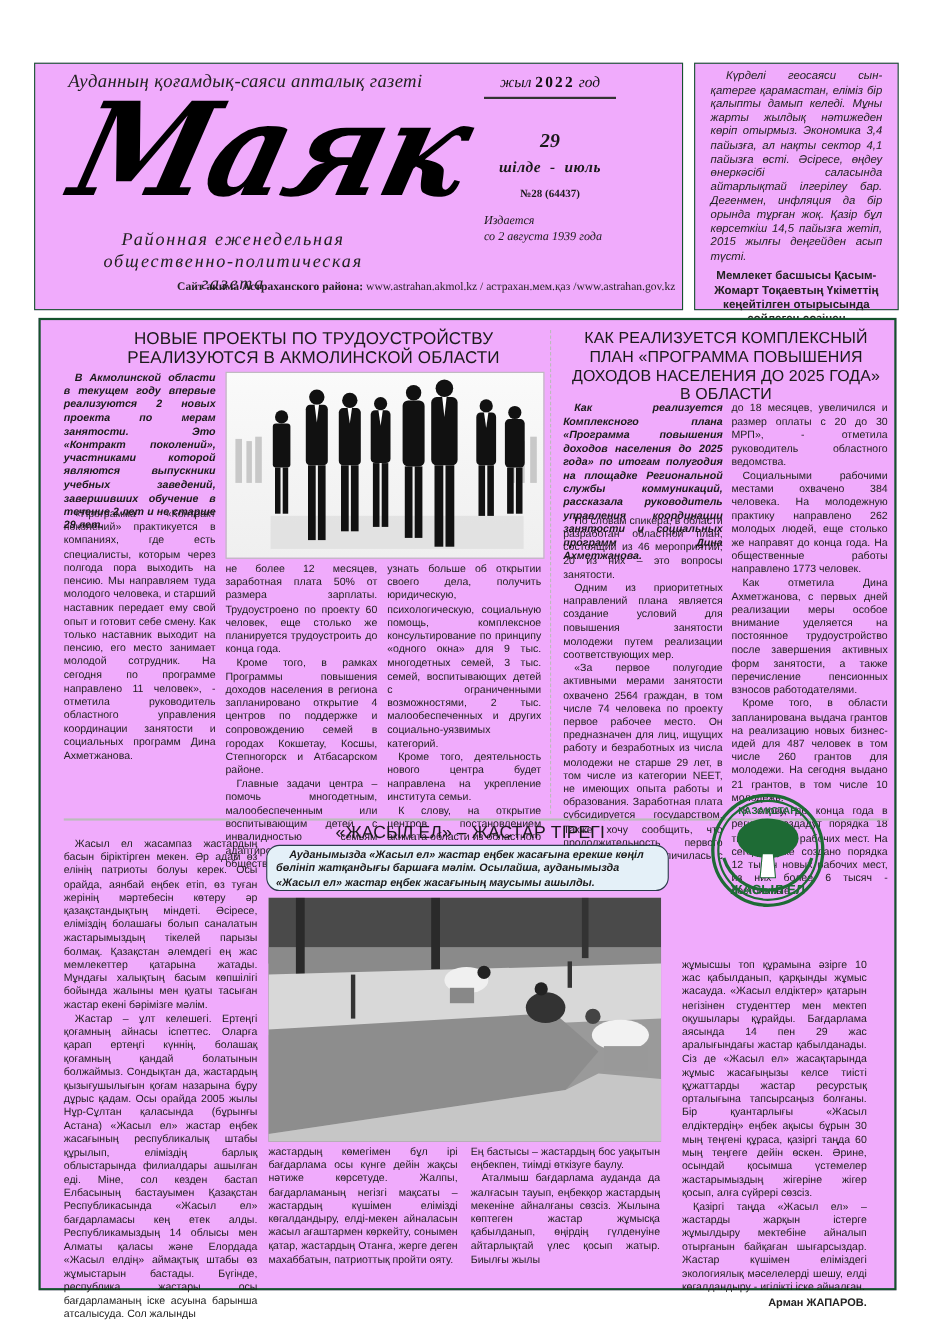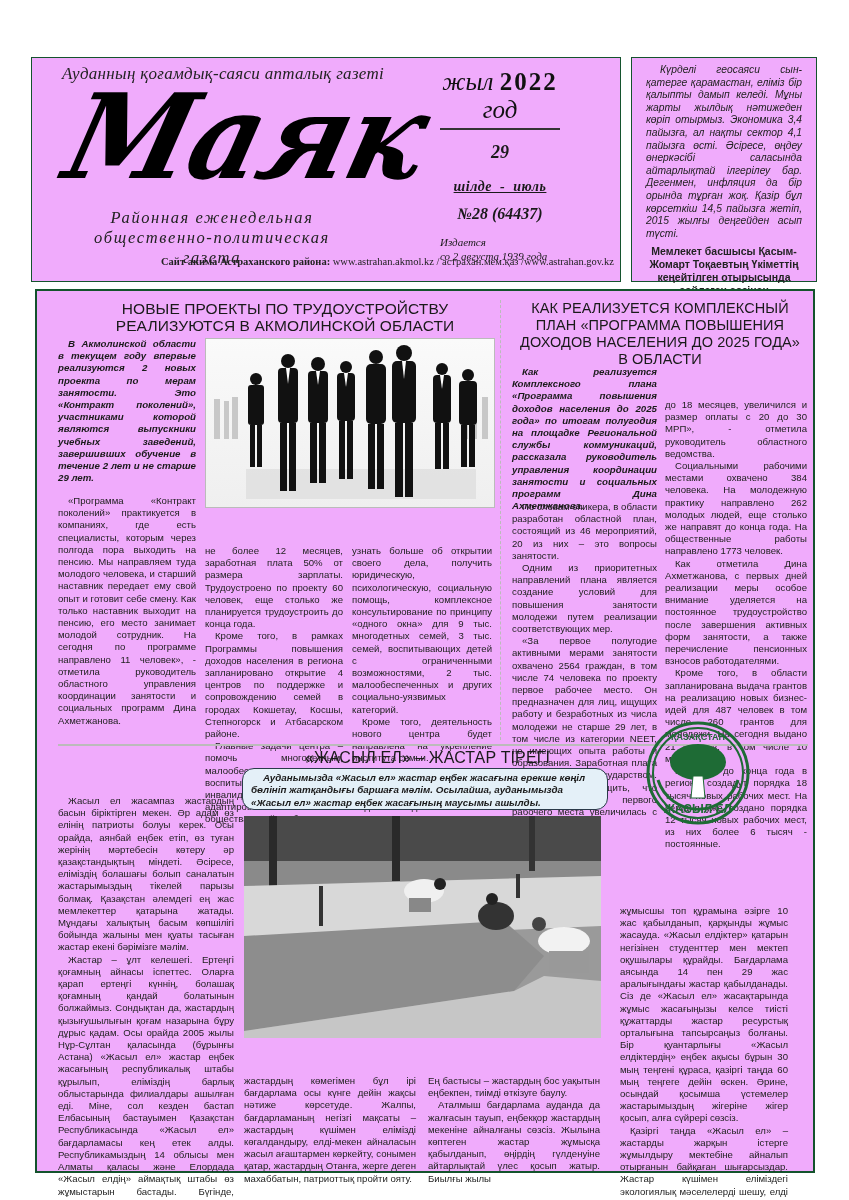--- a/index.html
+++ b/index.html
@@ -7,36 +7,36 @@
   body { position: relative; font-family: "Liberation Sans", sans-serif; color: #1a1a1a; }
   .abs { position: absolute; }
   .box { position: absolute; border: 1px solid #14532d; background: #f0abfc; }
 
   
   .mast-tag { font-family: "Liberation Serif", serif; font-style: italic; font-size: 17px; letter-spacing: 0.3px; color: #222; }
   .mast-title { font-family: "DejaVu Serif", serif; font-style: italic; font-weight: bold; font-size: 112px; letter-spacing: -2px; color: #000; transform: skewX(-14deg) scaleY(1.05); transform-origin: left; }
   .mast-sub { font-family: "Liberation Serif", serif; font-style: italic; font-size: 16.5px; letter-spacing: 1.6px; text-align: center; color: #222; line-height: 20px; }
   .mast-site { font-family: "Liberation Serif", serif; font-size: 10.5px; color: #222; }
   .mast-site b { font-weight: bold; }
-  .mast-year { font-family: "Liberation Serif", serif; font-style: italic; font-size: 25px; color: #111; text-align: center; }
+  .mast-year { font-family: "Liberation Serif", serif; font-style: italic; font-size: 14px; color: #111; text-align: center; }
   .mast-year .yr { font-style: normal; font-weight: bold; letter-spacing: 2px; }
   .mast-rule { height: 2px; background: #333; }
   .mast-day { font-family: "Liberation Serif", serif; font-style: italic; font-weight: bold; font-size: 18px; text-align: center; }
   .mast-month { font-family: "Liberation Serif", serif; font-style: italic; font-weight: bold; font-size: 14px; text-align: center; letter-spacing: 0.5px; }
-  .mast-issue { font-family: "Liberation Serif", serif; font-weight: bold; font-size: 16px; text-align: center; font-style: italic; }
+  .mast-issue { font-family: "Liberation Serif", serif; font-weight: bold; font-size: 10px; text-align: center; }
   .mast-pub { font-family: "Liberation Serif", serif; font-style: italic; font-size: 11px; line-height: 14px; }
 
   
   .quote { font-family: "Liberation Sans", sans-serif; font-style: italic; font-size: 10.3px; line-height: 12.6px; text-align: justify; color: #222; }
   .quote-src { font-family: "Liberation Sans", sans-serif; font-weight: bold; font-size: 10.5px; line-height: 13px; text-align: center; color: #222; }
 
   
   .headline { font-family: "Liberation Sans", sans-serif; font-weight: normal; font-size: 15.5px; line-height: 17px; text-align: center; color: #1a1a1a; letter-spacing: 0.1px; }
   .lead { font-family: "Liberation Sans", sans-serif; font-style: italic; font-weight: bold; font-size: 9.7px; line-height: 12.2px; text-align: justify; color: #1a1a1a; text-indent: 10px; }
-  .body { font-family: "Liberation Sans", sans-serif; font-size: 9.6px; line-height: 12.2px; text-align: justify; color: #222; margin-top: 33px; }
+  .body { font-family: "Liberation Sans", sans-serif; font-size: 9.6px; line-height: 12.2px; text-align: justify; color: #222; }
   .body p { text-indent: 10px; }
   .byline { font-family: "Liberation Sans", sans-serif; font-weight: bold; font-size: 10px; text-align: right; }
   .divider-v { position: absolute; width: 0; border-left: 1px dashed #bbb; }
   .divider-h { position: absolute; height: 2px; background: #bbb; }
 
   .callout { position: absolute; border: 1.5px solid #2a3a4a; border-radius: 12px; background: #e4f0f8; font-family: "Liberation Sans", sans-serif; font-style: italic; font-weight: bold; font-size: 9.8px; line-height: 12.4px; text-indent: 12px; padding: 3px 8px 3px 8px; color: #1a1a1a; }
 
   
   .photo-people { position: absolute; border: 1px solid #bbb; background: linear-gradient(#fafafa, #efefef); overflow: hidden; }
   .photo-garden { position: absolute; overflow: hidden; background: #9a9a9a; }
@@ -56,22 +56,22 @@
     <span>www.astrahan.akmol.kz / астрахан.мем.қаз /www.astrahan.gov.kz</span>
   </div>
 
   <div class="abs" style="left:408px; top:10px; width:120px;">
     <div class="mast-year">
       <span>жыл</span>
       <span class="yr">2022</span>
       <span>год</span>
     </div>
     <div class="mast-rule" style="margin-top:4px;"></div>
-    <div class="mast-day" style="margin-top:12px;">29</div>
-    <div class="mast-month" style="margin-top:16px; white-space:pre;text-decoration:underline;">шілде  -  июль</div>
+    <div class="mast-day" style="margin-top:28px;">29</div>
+    <div class="mast-month" style="margin-top:6px; white-space:pre;">шілде  -  июль</div>
     <div class="mast-issue" style="margin-top:10px;">№28 (64437)</div>
     <div class="mast-pub" style="margin-top:12px;">
       <div>Издается</div>
       <div>со 2 августа 1939 года</div>
     </div>
   </div>
 </div>
 
 <div class="box" style="left:631px; top:57px; width:186px; height:225px; padding:6px 14px;">
   <div class="quote" style="text-indent:14px;">Күрделі геосаяси сын-қатерге қарамастан, еліміз бір қалыпты дамып келеді. Мұны жарты жылдық нәтижеден көріп отырмыз. Экономика 3,4 пайызға, ал нақты сектор 4,1 пайызға өсті. Әсіресе, өңдеу өнеркәсібі саласында айтарлықтай ілгерілеу бар. Дегенмен, инфляция да бір орында тұрған жоқ. Қазір бұл көрсеткіш 14,5 пайызға жетіп, 2015 жылғы деңгейден асып түсті.</div>

